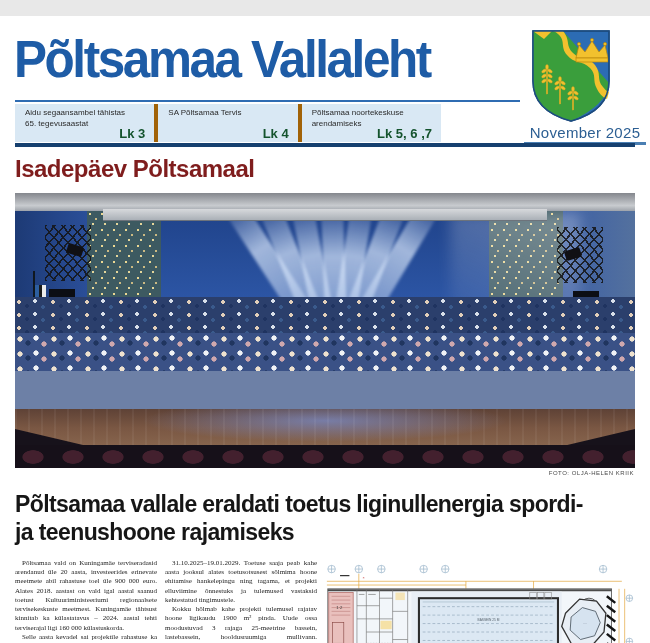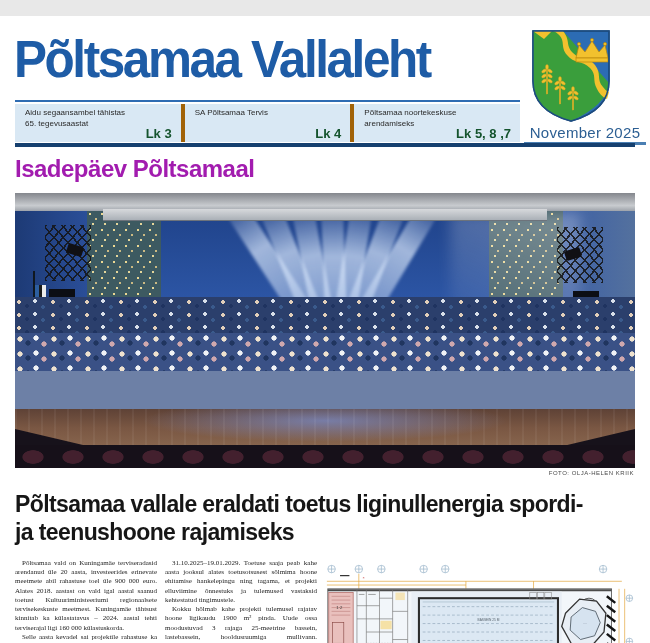--- a/index.html
+++ b/index.html
@@ -20,36 +20,36 @@
   .coat-of-arms { position:absolute; left:530px; top:12px; width:82px; height:96px; }
   .issue-date {
     position:absolute; left:524px; top:108px; width:122px; text-align:center;
     font-size:15px; color:#2c5f93; letter-spacing:.3px;
   }
   .issue-underline { position:absolute; left:524px; top:126px; width:122px; height:3px; background:#4a7fb3; }
   .thin-rule { position:absolute; left:15px; top:84px; width:505px; height:2px; background:#2f6cb2; }
 
   
   .teaser-bar {
-    position:absolute; left:15px; top:88px; width:505px; height:38px;
+    position:absolute; left:15px; top:88px; width:426px; height:38px;
     background:#d9e8f4; display:flex;
   }
   .teaser-cell { position:relative; flex:1; padding:4px 8px 2px 10px; }
   .teaser-cell + .teaser-cell { border-left:4px solid #a16207; }
   .teaser-text { font-size:8px; line-height:1.35; color:#2a2a2a; max-width:112px; }
   .teaser-page {
     position:absolute; right:9px; bottom:1px;
     font-size:13px; font-weight:bold; color:#14532d;
   }
   .thick-rule { position:absolute; left:15px; top:127px; width:620px; height:4px; background:#16406f; }
 
   
   .headline-1 {
     position:absolute; left:15px; top:139px;
-    font-size:24px; font-weight:bold; color:#a21caf; letter-spacing:-.5px;
+    font-size:24px; font-weight:bold; color:#7f1d1d; letter-spacing:-.5px;
   }
   .headline-2 {
     position:absolute; left:15px; top:475px; width:625px;
     font-size:23px; font-weight:bold; color:#161616; letter-spacing:-.6px; line-height:1.2;
   }
 
   
   .photo {
     position:absolute; left:15px; top:177px; width:620px; height:275px;
     overflow:hidden; background:#22407e;
@@ -203,21 +203,21 @@
     <div class="teaser-cell">
       <div class="teaser-text">Aidu segaansambel tähistas 65. tegevusaastat</div>
       <div class="teaser-page">Lk 3</div>
     </div>
     <div class="teaser-cell">
       <div class="teaser-text">SA Põltsamaa Tervis</div>
       <div class="teaser-page">Lk 4</div>
     </div>
     <div class="teaser-cell">
       <div class="teaser-text">Põltsamaa noortekeskuse arendamiseks</div>
-      <div class="teaser-page">Lk 5, 8 ,7</div>
+      <div class="teaser-page">Lk 5, 6 ,7</div>
     </div>
   </div>
   <div class="thick-rule"></div>
 
   <h1 class="headline-1">Isadepäev Põltsamaal</h1>
 
   <div class="photo">
     <div class="backdrop"></div>
     <div class="side-wall-left"></div>
     <div class="side-wall-right"></div>

